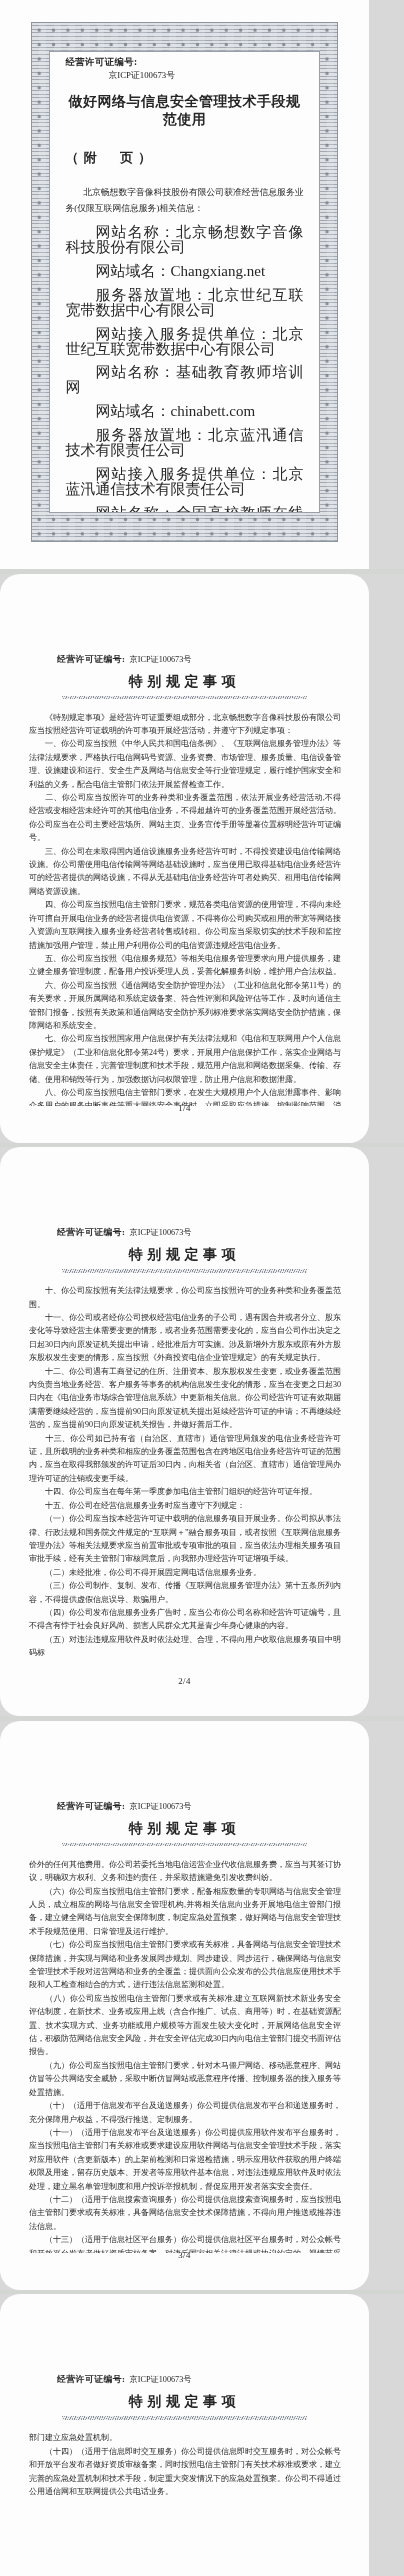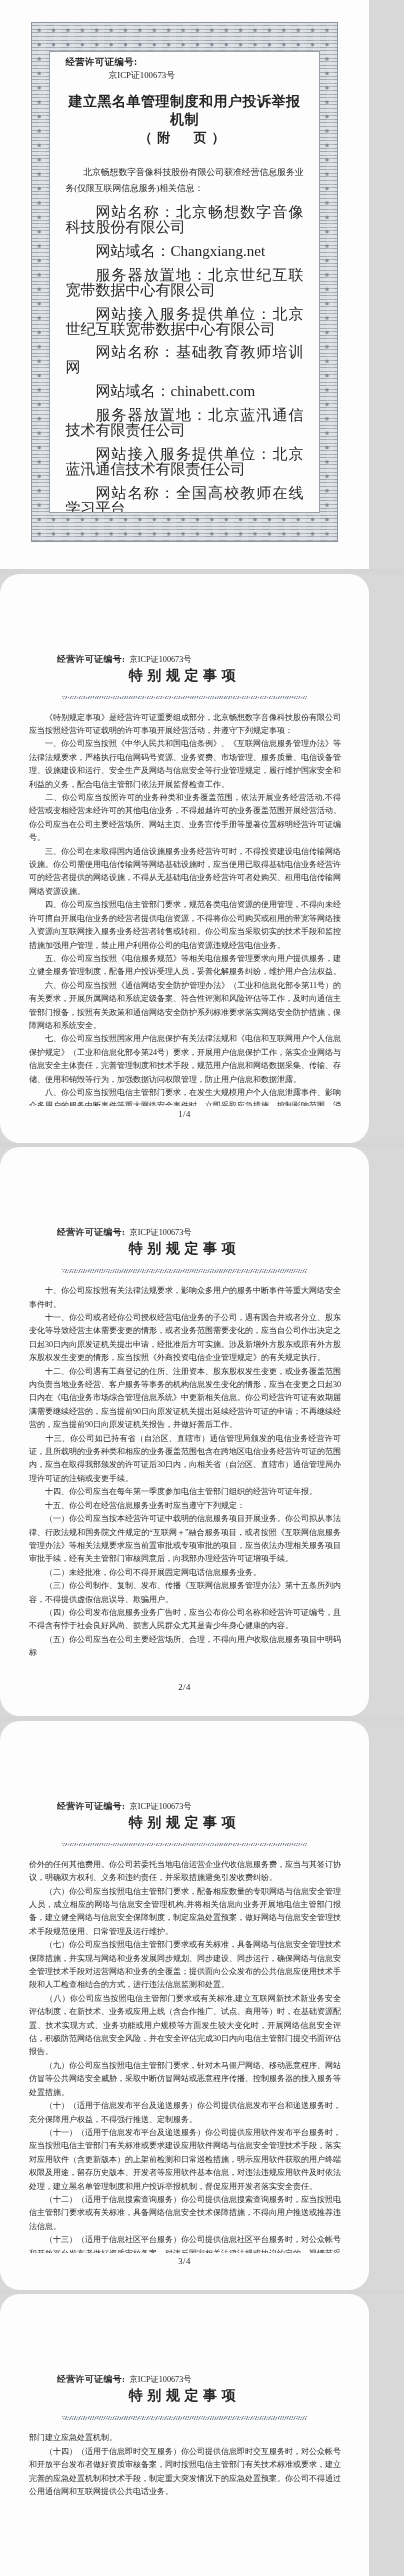--- a/index.html
+++ b/index.html
@@ -24,53 +24,53 @@
     border:0.5px solid #8f959d;
   }
   .cert-inner{
     position:absolute; left:17px; right:17px; top:28px; bottom:28px;
     background:#fdfdfd; border:0.5px solid #9aa0a8;
     padding:4.1px 15.5px; box-sizing:border-box; overflow:hidden;
   }
   .cert-license-label{ font-size:9.3px; font-weight:bold; letter-spacing:0.5px; }
   .cert-license-no{ font-size:8.8px; margin:1px 0 0 43px; }
   .cert-title{ text-align:center; font-size:14px; font-weight:bold; margin-top:11.3px; letter-spacing:0.5px; }
-  .cert-subtitle{ text-align:center; font-size:13px; font-weight:bold; margin-top:0; letter-spacing:5.2px; }
+  .cert-subtitle{ font-size:13px; font-weight:bold; margin-top:20px; letter-spacing:5.2px; }
   .cert-intro{ font-size:8.8px; line-height:15.5px; margin-top:18.5px; text-align:justify; }
   .site-block{ margin:0; }
   .cert-line{ font-size:15px; line-height:15px; margin:0 0 8.8px; text-indent:2em; text-align:justify; }
   .cert-intro, .cert-line{ word-break:break-all; }
 
   
   .reg-page{ height:569px;border-radius:20px; }
   #page5{ height:578px; }
   .reg-license{ position:absolute; top:80px; left:57px; font-size:8.8px; }
   .reg-license .lbl{ font-weight:bold; letter-spacing:0.5px; }
   .reg-license .num{ font-size:8.2px; margin-left:4.1px; }
-  .reg-title{ position:absolute; top:93px; left:0; right:0; text-align:center;
+  .reg-title{ position:absolute; top:99px; left:0; right:0; text-align:center;
               font-size:14px; font-weight:bold; letter-spacing:4.6px; }
   .reg-zigzag{ position:absolute; top:122px; left:62px; right:62px; height:3.6px;
     background:
       repeating-linear-gradient(115deg,#878d95 0 0.8px,rgba(232,234,236,.9) 0.8px 2.1px,#9aa0a7 2.1px 2.8px,rgba(236,238,240,.9) 2.8px 4.1px);
   }
   .reg-body{ position:absolute; top:137px; left:29px; right:28px; bottom:37px;
              overflow:hidden; text-align:justify; }
   .para{ font-size:8px; line-height:13.4px; margin:0; word-break:break-all; }
-  .page-no{ position:absolute; bottom:24px; left:0; right:0; text-align:center;
+  .page-no{ position:absolute; bottom:30px; left:0; right:0; text-align:center;
             font-size:8.8px; letter-spacing:0.5px; }
 </style>
 </head>
 <body>
 
 <section class="page" id="page1">
   <div class="cert-frame">
     <div class="cert-inner">
       <div class="cert-license-label">经营许可证编号:</div>
       <div class="cert-license-no">京ICP证100673号</div>
-      <div class="cert-title">建立黑名单管理制度和用户投诉举报机制</div>
+      <div class="cert-title">做好网络与信息安全管理技术手段规范使用</div>
       <div class="cert-subtitle">（附　页）</div>
       <p class="cert-intro">　　北京畅想数字音像科技股份有限公司获准经营信息服务业务(仅限互联网信息服务)相关信息：</p>
       <div>
           <div class="site-block">
           <p class="cert-line"><span>网站名称：</span><span>北京畅想数字音像科技股份有限公司</span></p>
           <p class="cert-line"><span>网站域名：</span><span>Changxiang.net</span></p>
           <p class="cert-line"><span>服务器放置地：</span><span>北京世纪互联宽带数据中心有限公司</span></p>
           <p class="cert-line"><span>网站接入服务提供单位：</span><span>北京世纪互联宽带数据中心有限公司</span></p>
         </div>
           <div class="site-block">
@@ -114,31 +114,31 @@
 
 <div class="gap"></div>
 
 <section class="page reg-page" id="page3">
   <div class="reg-license">
     <span class="lbl">经营许可证编号:</span><span class="num">京ICP证100673号</span>
   </div>
   <div class="reg-title">特别规定事项</div>
   <div class="reg-zigzag"></div>
   <div class="reg-body">
-      <p class="para">　　十、你公司应按照有关法律法规要求，影响众多用户的服务中断事件等重大网络安全事件时。</p>
+      <p class="para">　　十、你公司应按照有关法律法规要求，你公司应当按照许可的业务种类和业务覆盖范围。</p>
       <p class="para">　　十一、你公司或者经你公司授权经营电信业务的子公司，遇有因合并或者分立、股东变化等导致经营主体需要变更的情形，或者业务范围需要变化的，应当自公司作出决定之日起30日内向原发证机关提出申请，经批准后方可实施。涉及新增外方股东或原有外方股东股权发生变更的情形，应当按照《外商投资电信企业管理规定》的有关规定执行。</p>
       <p class="para">　　十二、你公司遇有工商登记的住所、注册资本、股东股权发生变更，或业务覆盖范围内负责当地业务经营、客户服务等事务的机构信息发生变化的情形，应当在变更之日起30日内在《电信业务市场综合管理信息系统》中更新相关信息。你公司经营许可证有效期届满需要继续经营的，应当提前90日向原发证机关提出延续经营许可证的申请；不再继续经营的，应当提前90日向原发证机关报告，并做好善后工作。</p>
       <p class="para">　　十三、你公司如已持有省（自治区、直辖市）通信管理局颁发的电信业务经营许可证，且所载明的业务种类和相应的业务覆盖范围包含在跨地区电信业务经营许可证的范围内，应当在取得我部颁发的许可证后30日内，向相关省（自治区、直辖市）通信管理局办理许可证的注销或变更手续。</p>
       <p class="para">　　十四、你公司应当在每年第一季度参加电信主管部门组织的经营许可证年报。</p>
       <p class="para">　　十五、你公司在经营信息服务业务时应当遵守下列规定：</p>
       <p class="para">　　（一）你公司应当按本经营许可证中载明的信息服务项目开展业务。你公司拟从事法律、行政法规和国务院文件规定的“互联网＋”融合服务项目，或者按照《互联网信息服务管理办法》等相关法规要求应当前置审批或专项审批的项目，应当依法办理相关服务项目审批手续，经有关主管部门审核同意后，向我部办理经营许可证增项手续。</p>
       <p class="para">　　（二）未经批准，你公司不得开展固定网电话信息服务业务。</p>
       <p class="para">　　（三）你公司制作、复制、发布、传播《互联网信息服务管理办法》第十五条所列内容，不得提供虚假信息误导、欺骗用户。</p>
       <p class="para">　　（四）你公司发布信息服务业务广告时，应当公布你公司名称和经营许可证编号，且不得含有悖于社会良好风尚、损害人民群众尤其是青少年身心健康的内容。</p>
-      <p class="para">　　（五）你公司应当在公司主要经营场所、合理，不得向用户收取信息服务项目中明码标</p>
+      <p class="para">　　（五）对违法违规应用软件及时依法处理、合理，不得向用户收取信息服务项目中明码标</p>
     </div>
   <div class="page-no">2/4</div>
 </section>
 
 <div class="gap"></div>
 
 <section class="page reg-page" id="page4">
   <div class="reg-license">
     <span class="lbl">经营许可证编号:</span><span class="num">京ICP证100673号</span>
   </div>

